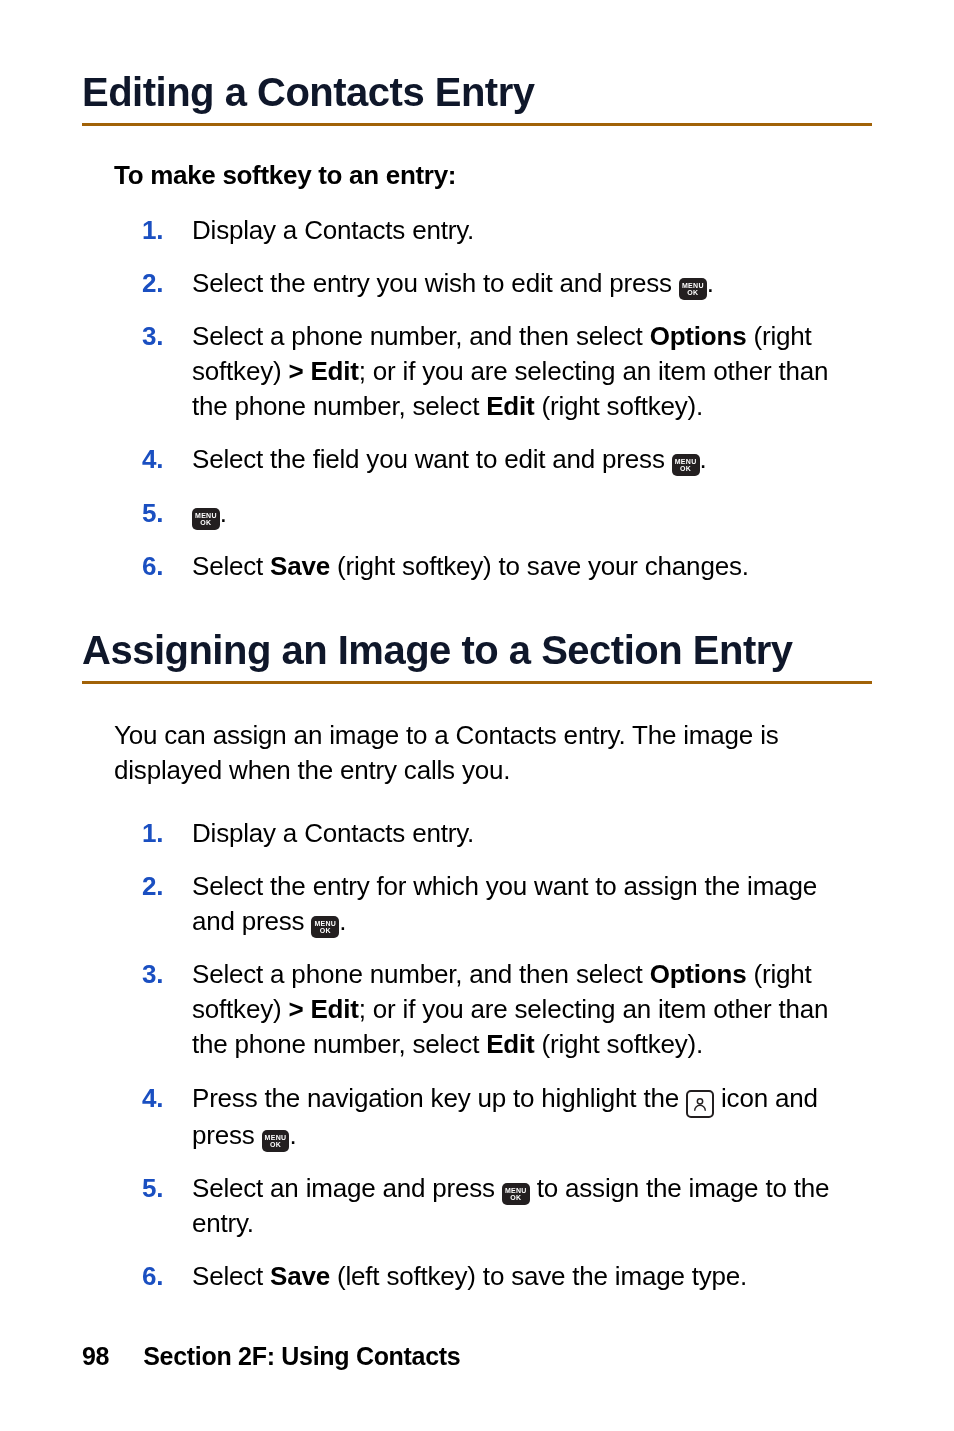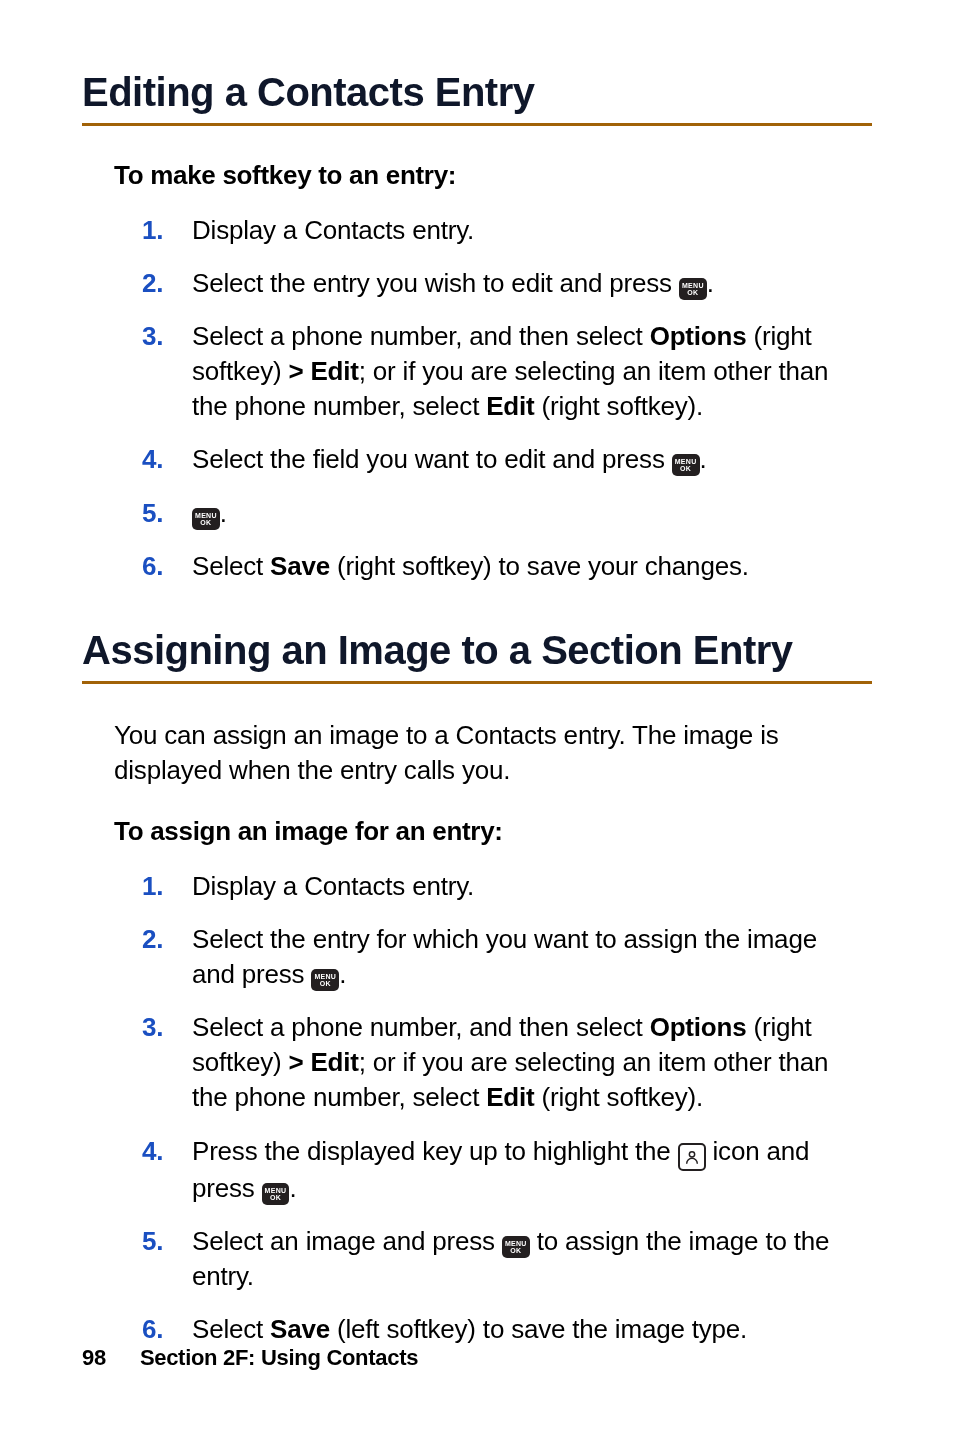--- a/index.html
+++ b/index.html
@@ -95,21 +95,21 @@
     border-radius: 5px;
     vertical-align: -5px;
     background: #fff;
   }
   .picid-icon svg { width: 16px; height: 16px; }
   .bold { font-weight: 800; }
   .footer {
     position: absolute;
     left: 82px;
     bottom: 60px;
-    font-size: 22px;
+    font-size: 25px;
     font-weight: 800;
     font-stretch: condensed;
     letter-spacing: -0.3px;
   }
   .footer .pn { margin-right: 34px; }
 </style>
 </head>
 <body>
 
 <div class="page">
@@ -136,34 +136,33 @@
     </li>
     <li>
       <span>Select </span><span class="bold">Save</span><span> (right softkey) to save your changes.</span>
     </li>
   </ol>
 
   <h1 class="section-heading">Assigning an Image to a Section Entry</h1>
 
   <p class="para">You can assign an image to a Contacts entry. The image is displayed when the entry calls you.</p>
 
-  <p class="instr-title">To assign an image for an entry:</p>
 
   <ol class="steps">
     <li>
       <span>Display a Contacts entry.</span>
     </li>
     <li>
       <span>Select the entry for which you want to assign the image and press&nbsp;</span><span class="menu-ok-icon"><span class="mo-top">MENU</span><span class="mo-bot">OK</span></span><span>.</span>
     </li>
     <li>
       <span>Select a phone number, and then select </span><span class="bold">Options</span><span> (right softkey) </span><span class="bold">&gt;</span><span> </span><span class="bold">Edit</span><span>; or if you are selecting an item other than the phone number, select </span><span class="bold">Edit</span><span> (right softkey).</span>
     </li>
     <li>
-      <span>Press the displayed key up to highlight the </span><span class="picid-icon">
+      <span>Press the navigation key up to highlight the </span><span class="picid-icon">
         <svg viewBox="0 0 24 24">
             <circle cx="12" cy="8" r="4" fill="none" stroke="#231f20" stroke-width="2.2"></circle>
             <path d="M4 22c0-5 4-8 8-8s8 3 8 8" fill="none" stroke="#231f20" stroke-width="2.2"></path>
           </svg>
       </span><span> icon and press </span><span class="menu-ok-icon"><span class="mo-top">MENU</span><span class="mo-bot">OK</span></span><span>.</span>
     </li>
     <li>
       <span>Select an image and press </span><span class="menu-ok-icon"><span class="mo-top">MENU</span><span class="mo-bot">OK</span></span><span> to assign the image to the entry.</span>
     </li>
     <li>

